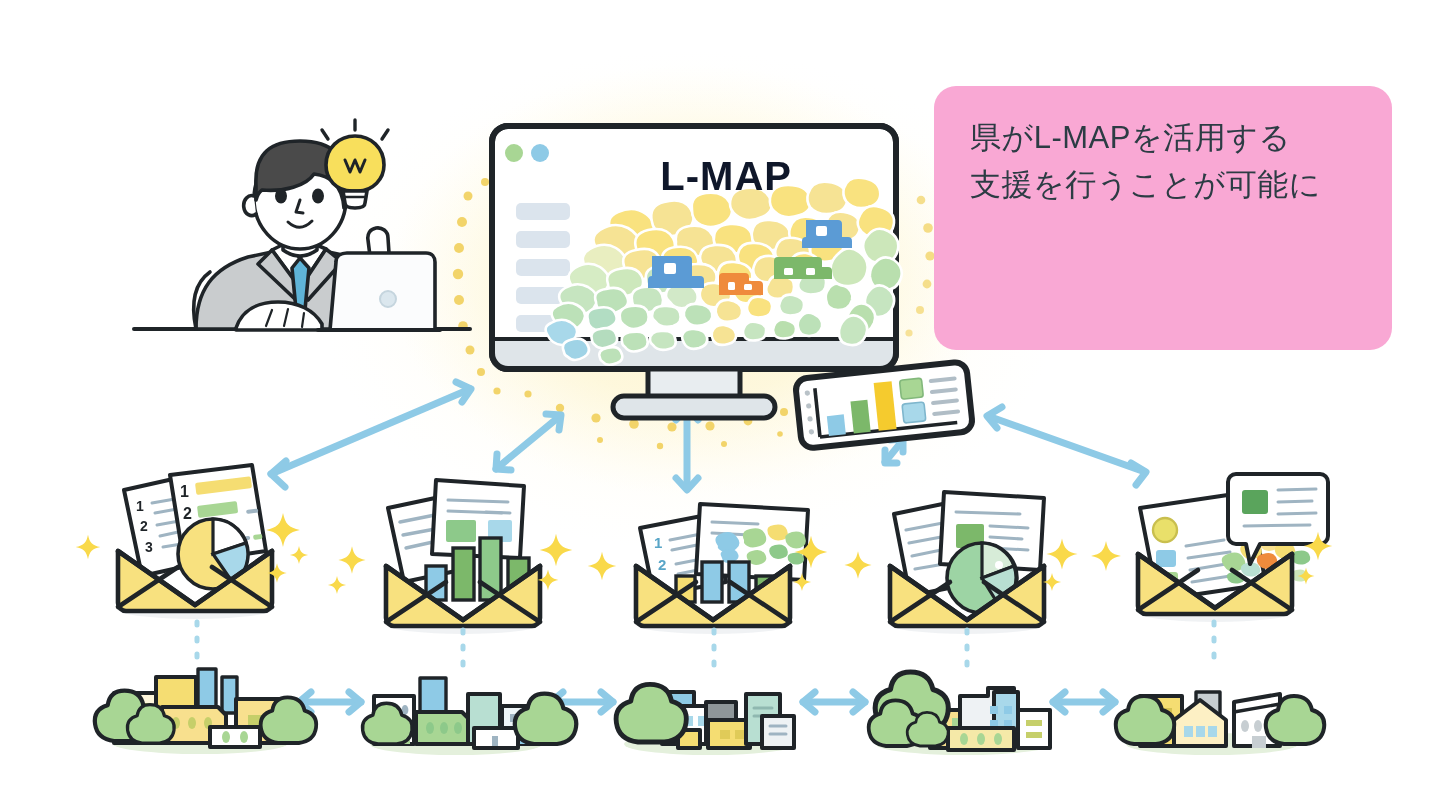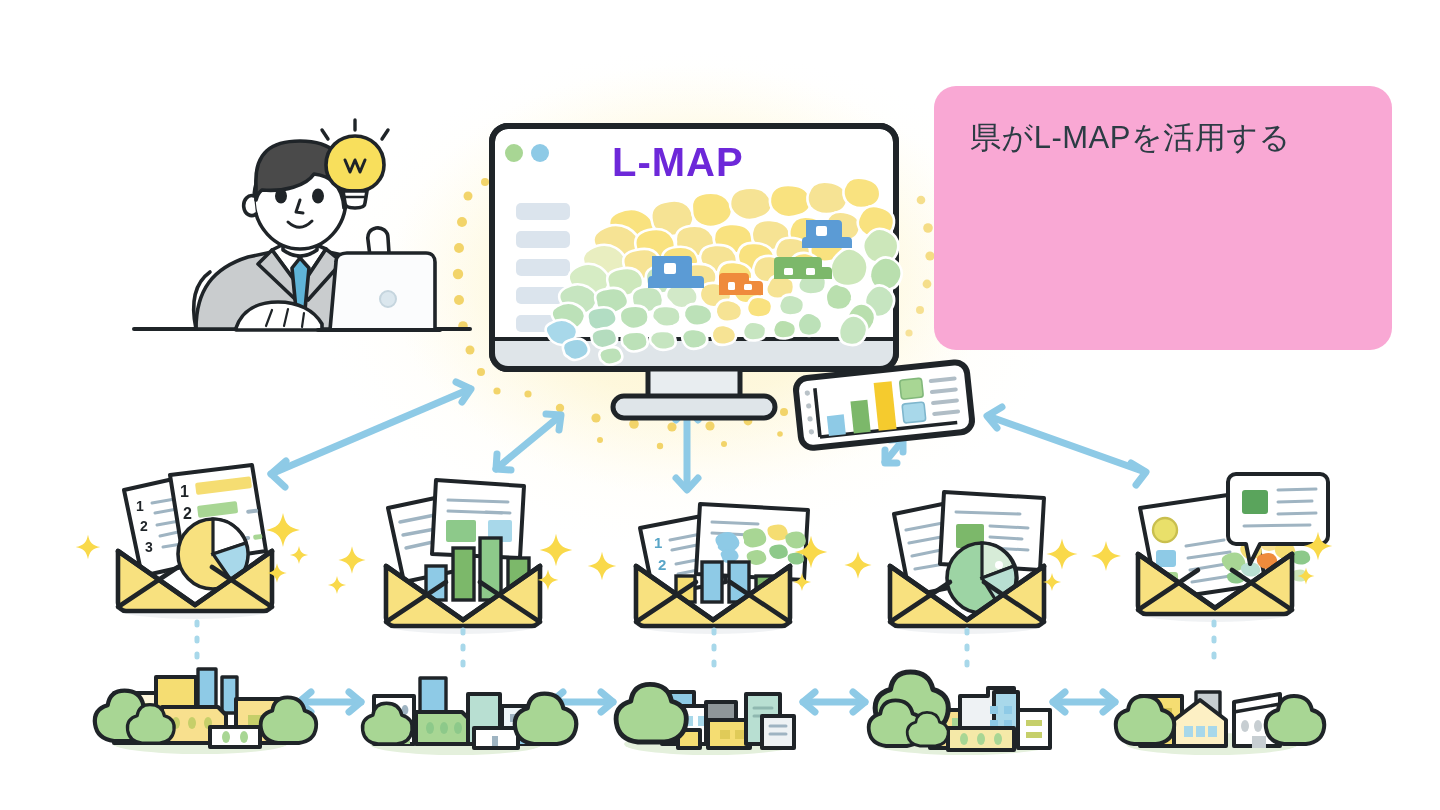--- a/index.html
+++ b/index.html
@@ -14,23 +14,23 @@
     position:absolute; left:934px; top:86px; width:458px; height:264px;
     background:#f9a8d4; border-radius:22px;
     padding:28px 30px 0 36px;
   }
   #callout .line {
     color:#2c3c44; font-size:31px; line-height:47px; letter-spacing:0.5px;
     white-space:nowrap; font-weight:400;
   }
   
   #lmap-title {
-    position:absolute; left:612px; top:140px; width:180px;
-    font-size:40px; font-weight:bold; color:#6d28d9; letter-spacing:1px;
-    text-align:left;
+    position:absolute; left:612px; top:154px; width:180px;
+    font-size:40px; font-weight:bold; color:#0f172a; letter-spacing:1px;
+    text-align:right;
   }
 </style>
 </head>
 <body>
 
 <div class="stage">
 
   <svg class="layer" width="1440" height="810" viewBox="0 0 1440 810">
     <defs>
       <radialGradient id="glowGrad" cx="50%" cy="50%" r="50%">
@@ -723,15 +723,16 @@
           <rect x="140" y="68" width="14" height="12"></rect>
         </g>
       </g>
       <use href="#tree-shape" transform="translate(22,76) scale(1.0)"></use>
       <use href="#tree-shape" transform="translate(172,76) scale(1.0)"></use>
     </g>
   </svg>
 
   <div id="callout">
     <div class="line">県がL-MAPを活用する</div>
+    <div class="line">支援を行うことが可能に</div>
   </div>
 
 </div>
 
 </body></html>

